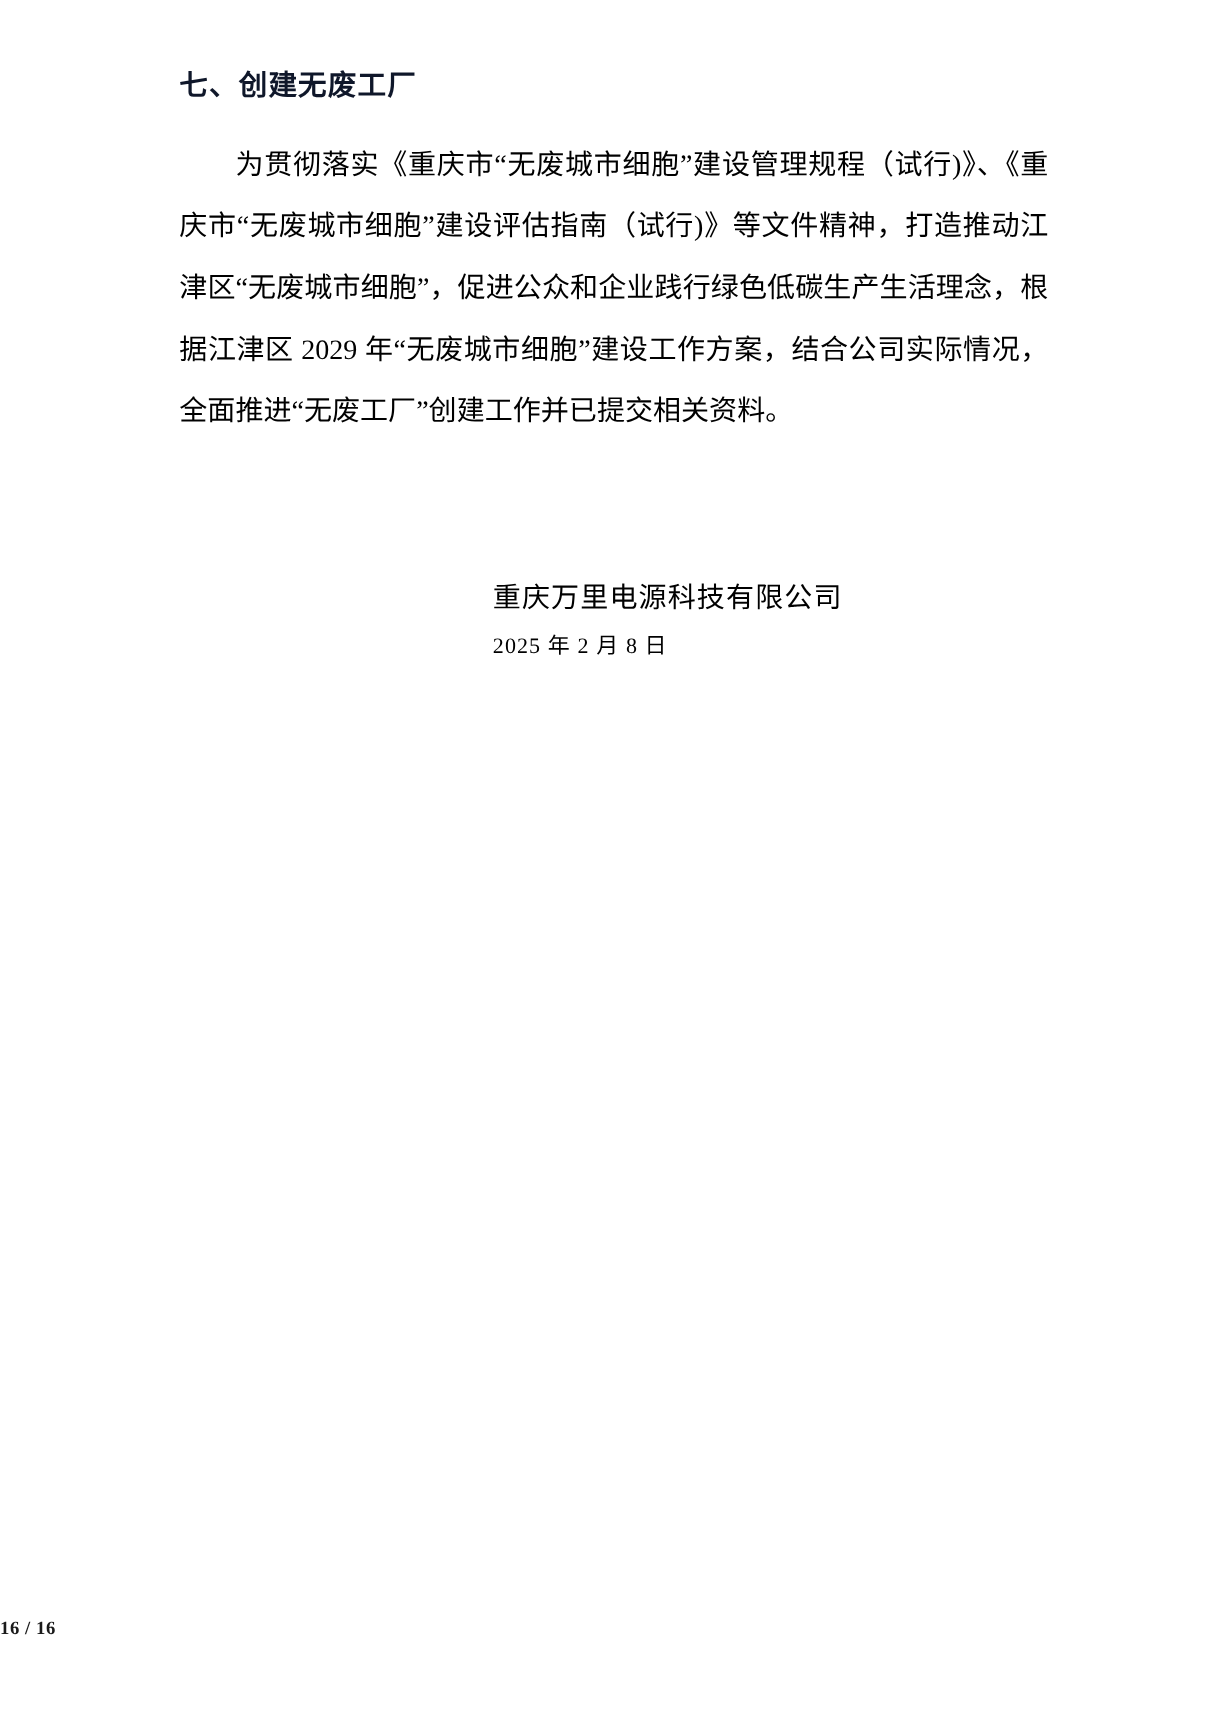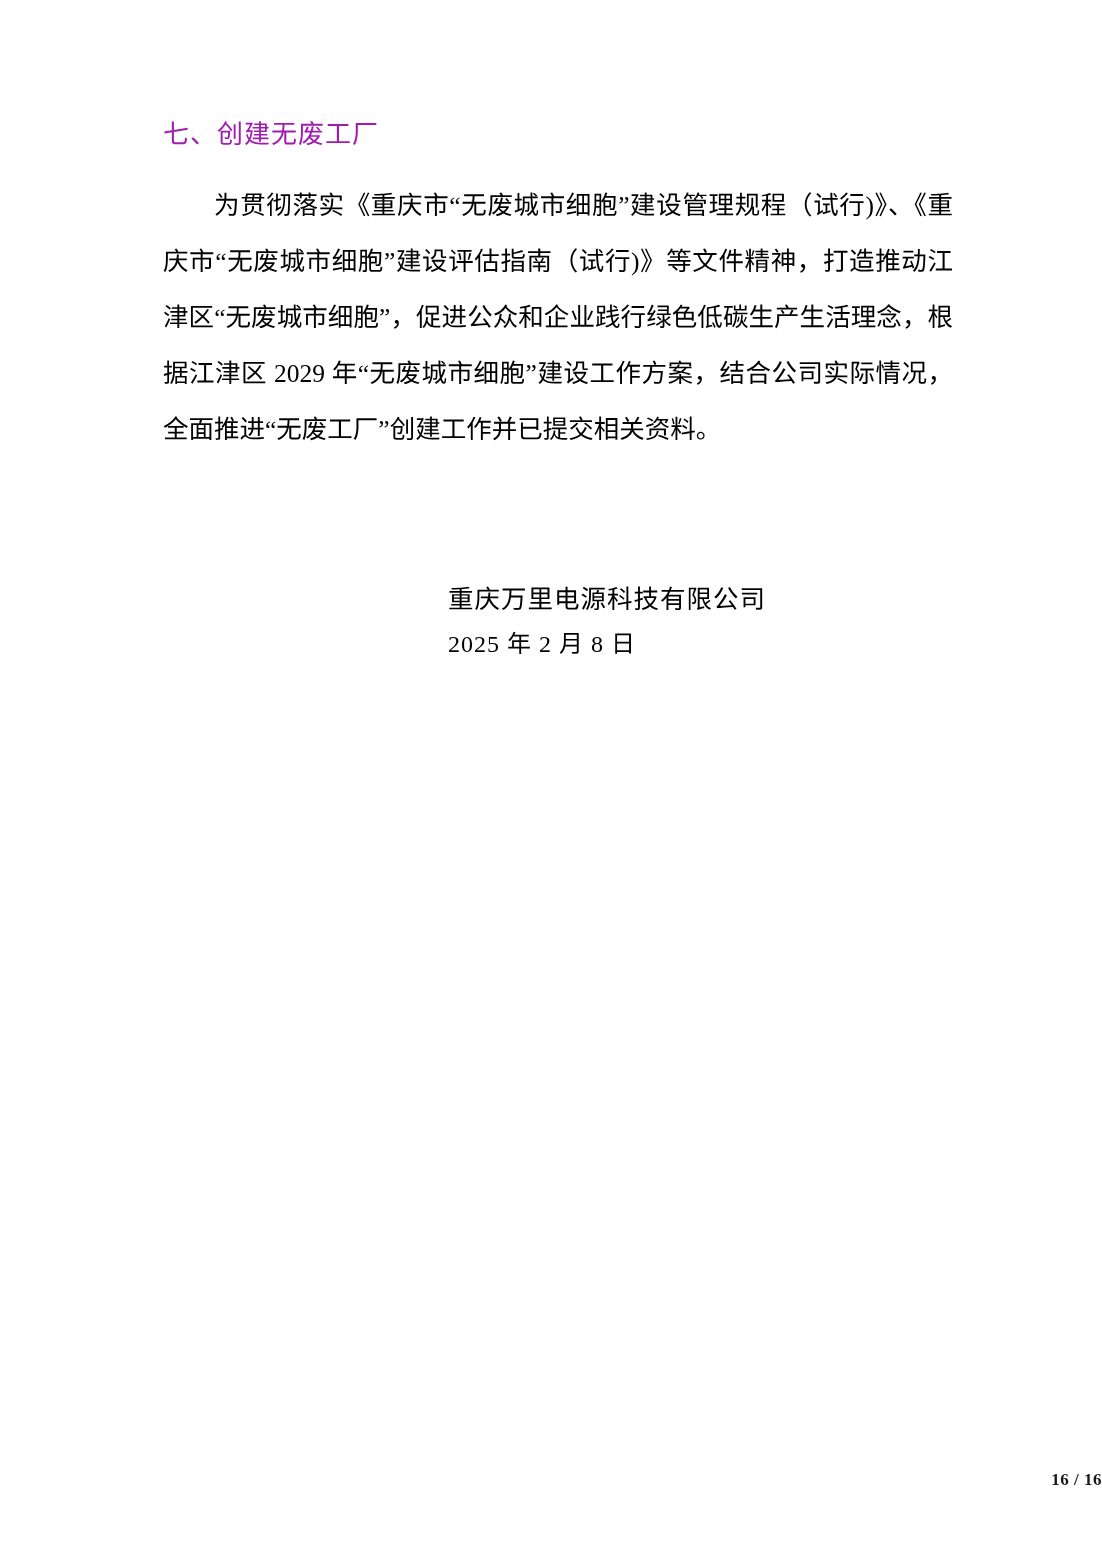--- a/index.html
+++ b/index.html
@@ -17,57 +17,57 @@
     font-family: "Liberation Serif", "DejaVu Serif", serif;
     color: #000000;
   }
   .content {
     position: absolute;
     left: 163px;
     top: 0;
     width: 790px;
   }
   .section-heading {
-    margin-top: 116px;
+    margin-top: 60px;
     font-family: "DejaVu Sans", "Liberation Sans", sans-serif;
     font-size: 26px;
-    font-weight: normal;
+    font-weight: bold;
     letter-spacing: 1px;
     line-height: 1.4;
-    color: #a21caf;
+    color: #0f172a;
   }
   .body-paragraph {
     margin-top: 26px;
     font-size: 25.5px;
     line-height: 56px;
     text-align: justify;
     text-justify: inter-ideograph;
     text-indent: 2em;
     color: #000000;
   }
   .signature-block {
     margin-top: 120px;
     padding-left: 285px;
   }
   .signature-company {
     font-size: 25.5px;
     line-height: 44px;
     letter-spacing: 1px;
   }
   .signature-date {
-    font-size: 24px;
+    font-size: 20px;
     line-height: 44px;
     letter-spacing: 1px;
   }
   .page-number {
     position: absolute;
     left: 0;
     right: 0;
     top: 1470px;
-    text-align: right;
+    text-align: left;
     font-family: "Liberation Serif", "DejaVu Serif", serif;
     font-size: 17px;
     font-weight: bold;
     color: #1a1a1a;
     letter-spacing: 0.5px;
   }
 </style>
 </head>
 <body>
 

